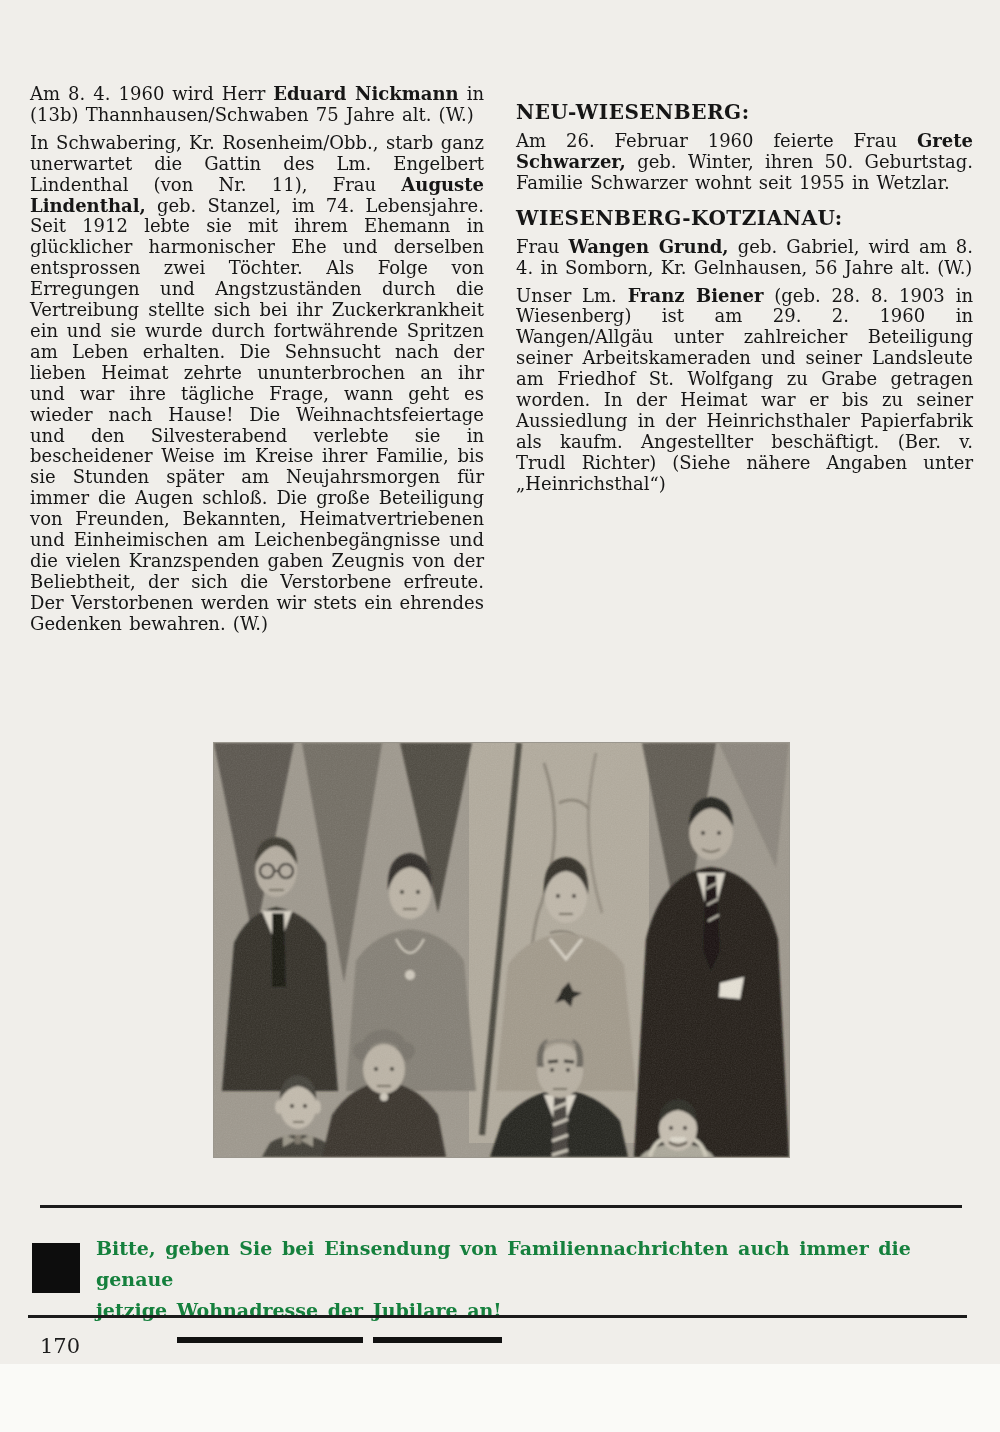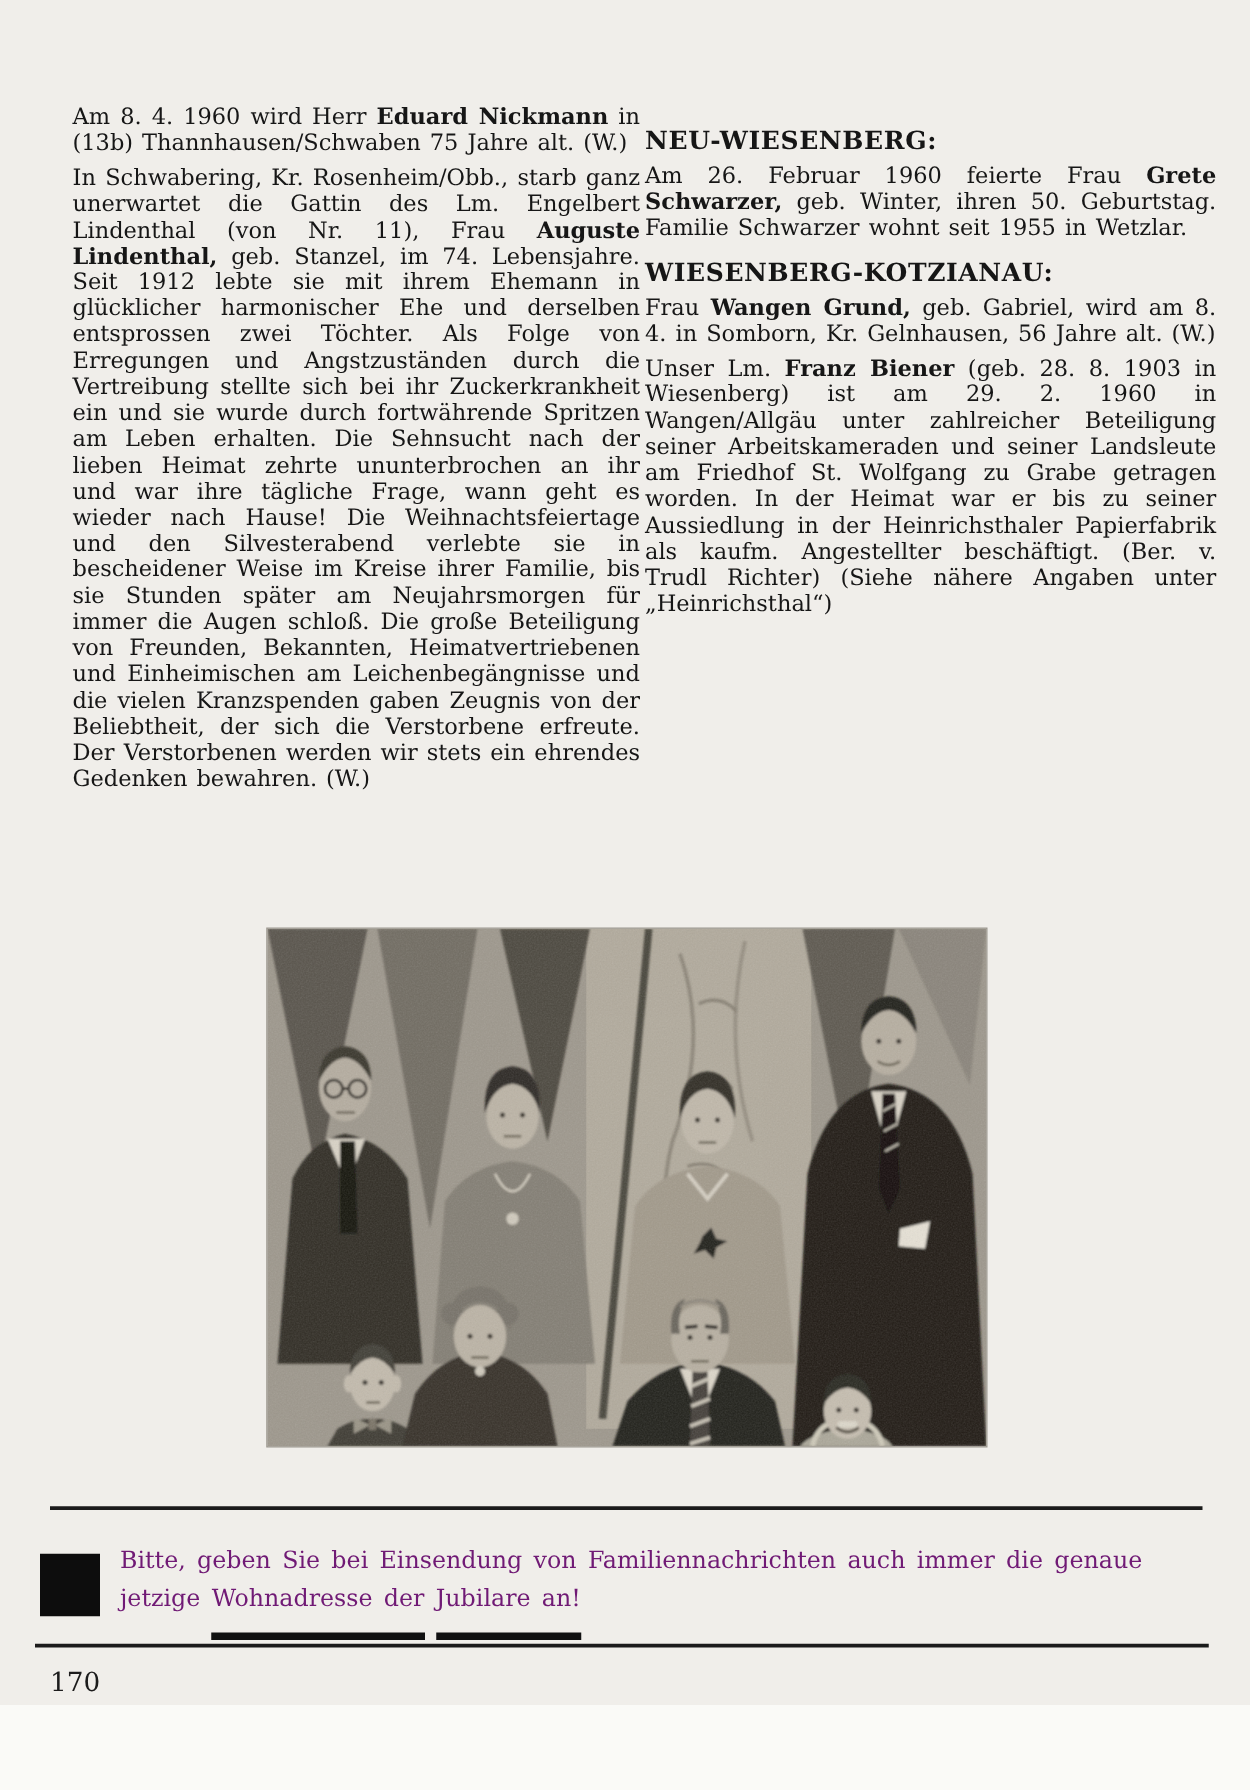--- a/index.html
+++ b/index.html
@@ -9,21 +9,21 @@
     background:#f0eeea;
     font-family:"DejaVu Serif","Liberation Serif",serif;
     color:#161616;
     overflow:hidden;
   }
   .scan-edge{
     position:absolute;left:0;top:1364px;width:1000px;height:68px;
     background:#fafaf7;
   }
   .col{position:absolute;top:84px;}
-  .col-left{left:30px;width:454px;margin-left:28px;}
+  .col-left{left:30px;width:454px;}
   .col-right{left:516px;width:457px;}
   .body-text{
     margin:0 0 7px 0;
     font-size:18px;line-height:20.9px;
     text-align:justify;
     hyphens:none;
     word-spacing:1.5px;
   }
   .section-heading{
     margin:12px 0 7px 0;
@@ -41,22 +41,22 @@
   .photo svg{display:block;width:100%;height:100%;}
   .rule{position:absolute;background:#1b1b1b;height:3px;}
   .rule-top{left:40px;top:1205px;width:922px;}
   .rule-bottom{left:28px;top:1315px;width:939px;}
   .notice-square{
     position:absolute;left:32px;top:1243px;width:48px;height:50px;
     background:#0d0d0d;
   }
   .notice-text{
     position:absolute;left:96px;top:1233px;width:870px;
-    font-size:19px;line-height:31px;font-weight:normal;
-    word-spacing:3px;color:#701a75;
+    font-size:19px;line-height:31px;font-weight:bold;
+    word-spacing:3px;color:#15803d;
   }
   .ul{border-bottom:6px solid #111;padding-bottom:16px;}
   .page-number{
     position:absolute;left:30px;top:1334px;
     font-size:21px;color:#1c1c1c;margin-left:10px;
   }
 </style>
 </head>
 <body>
 

